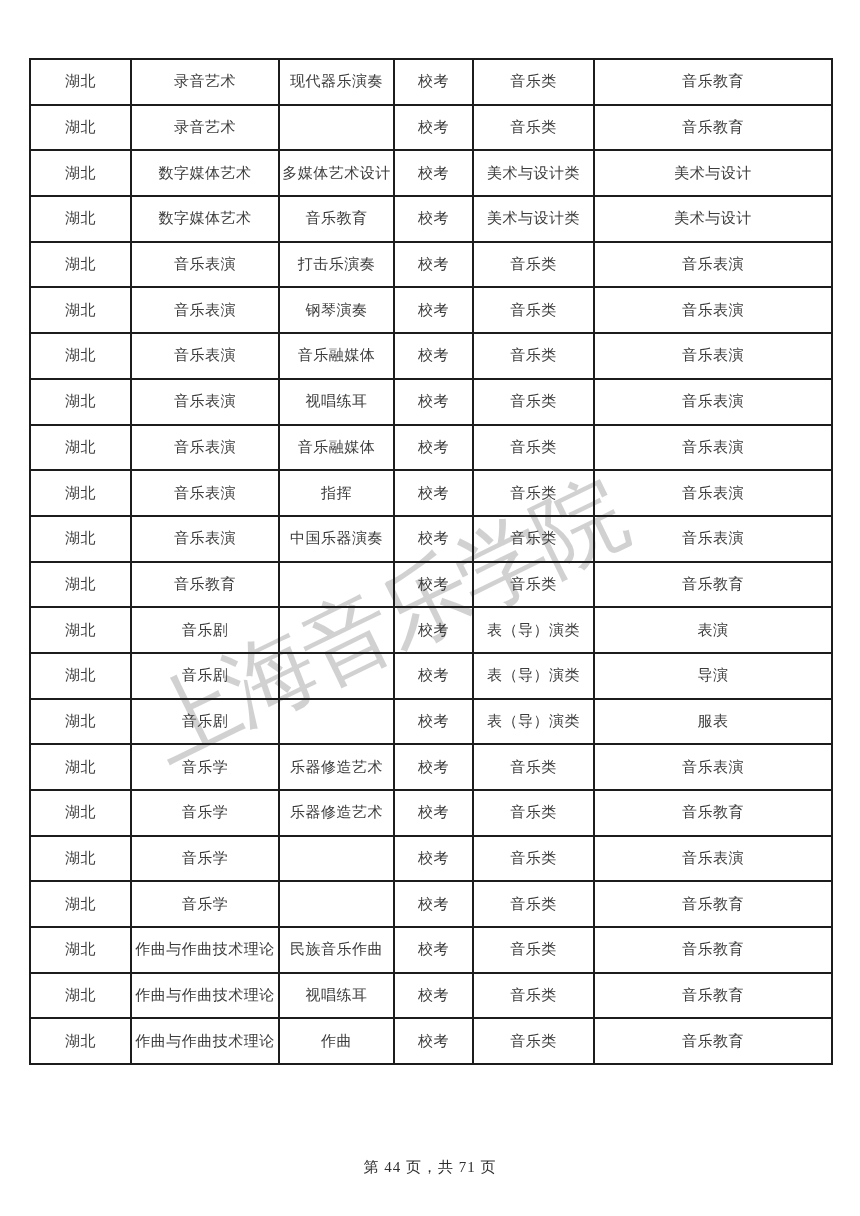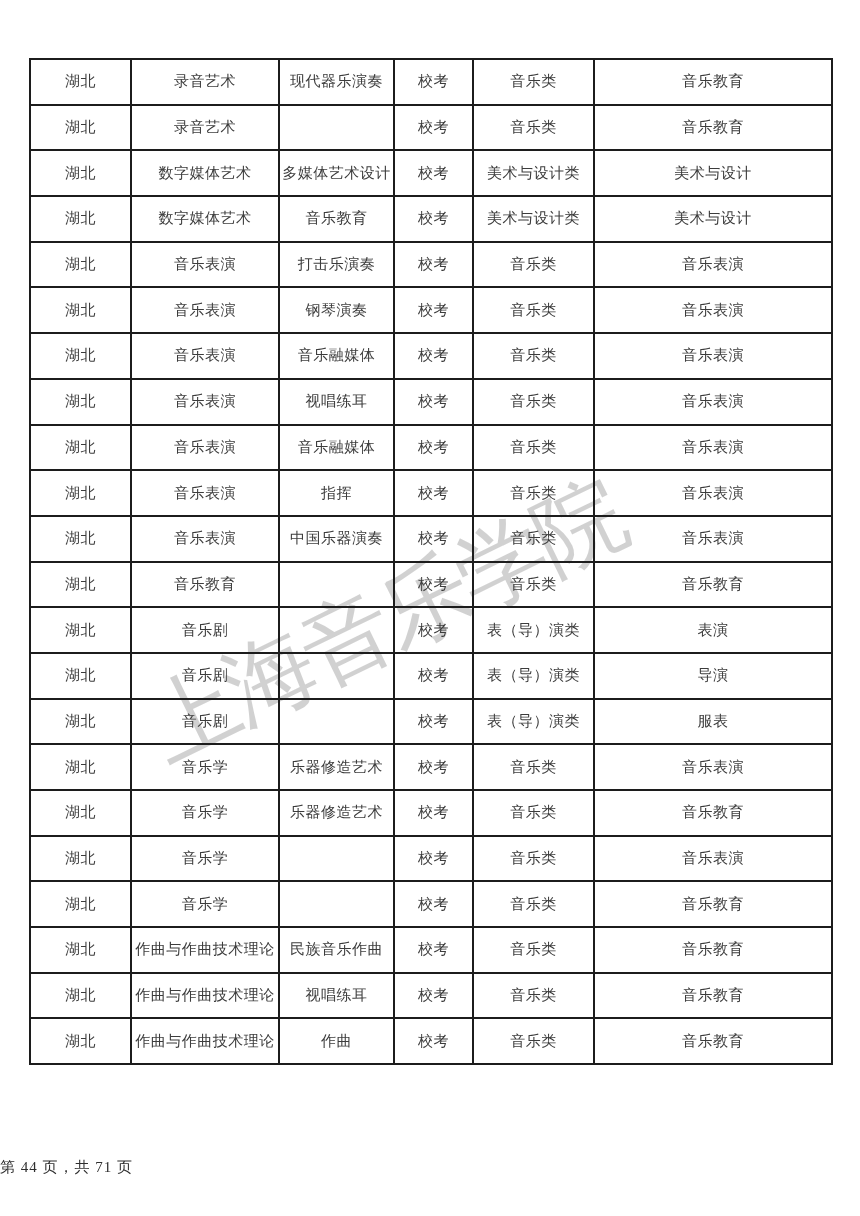--- a/index.html
+++ b/index.html
@@ -51,21 +51,21 @@
     letter-spacing: 0.5px;
     overflow: hidden;
     white-space: nowrap;
     background: transparent;
   }
   .page-footer {
     position: absolute;
     left: 0;
     top: 1158px;
     width: 100%;
-    text-align: left;
+    text-align: center;
     font-size: 15px;
     color: #2e2e2e;
     letter-spacing: 1px;
     z-index: 1;
   }
 </style>
 </head>
 <body>
 
 <div class="page">

